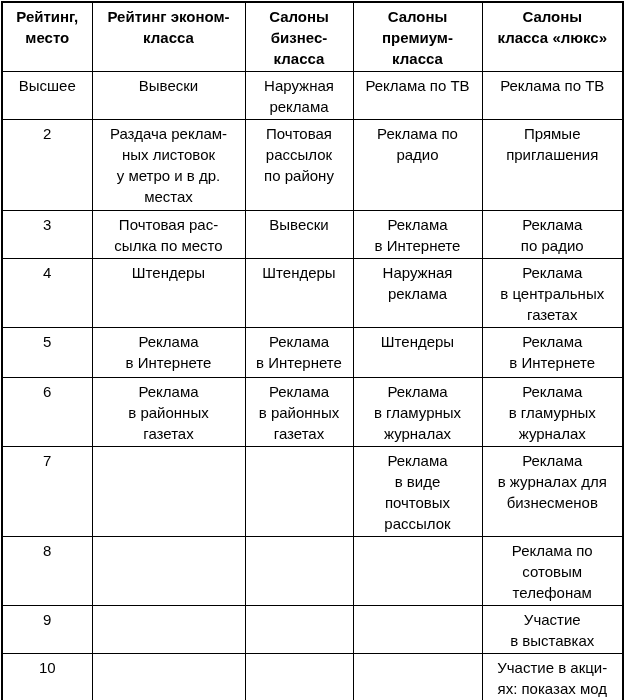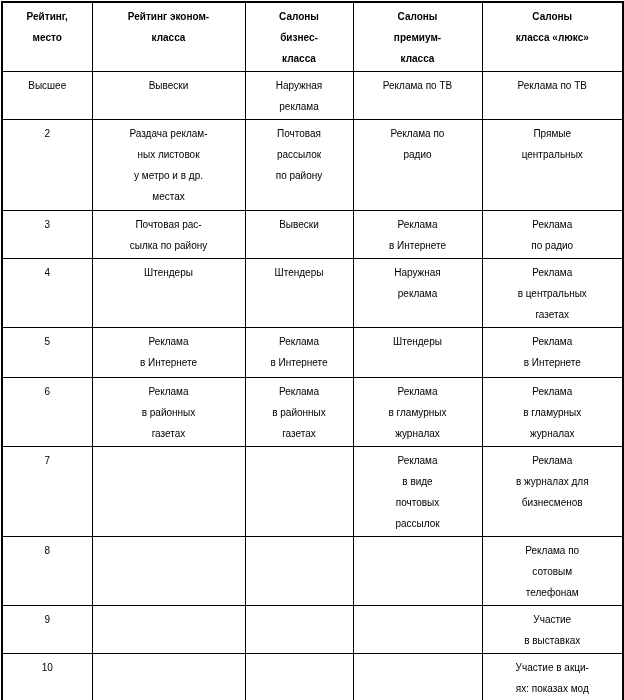--- a/index.html
+++ b/index.html
@@ -22,21 +22,21 @@
     table-layout: fixed;
     width: 621px;
     border: 2px solid #000000;
   }
   .rating-table th,
   .rating-table td {
     border: 1px solid #000000;
     vertical-align: top;
     text-align: center;
     padding: 3px 2px 2px 2px;
-    font-size: 10px;
+    font-size: 15px;
     line-height: 21px;
     white-space: pre-line;
     overflow: hidden;
     box-sizing: border-box;
   }
   .rating-table th {
     font-weight: bold;
   }
   
   col.c-rank    { width: 90px;  }
@@ -99,26 +99,26 @@
         <td>Раздача реклам-
 ных листовок
 у метро и в др.
 местах</td>
         <td>Почтовая
 рассылок
 по району</td>
         <td>Реклама по
 радио</td>
         <td>Прямые
-центральных</td>
+приглашения</td>
       </tr>
       <tr>
         <td>3</td>
         <td>Почтовая рас-
-сылка по району</td>
+сылка по место</td>
         <td>Вывески</td>
         <td>Реклама
 в Интернете</td>
         <td>Реклама
 по радио</td>
       </tr>
       <tr>
         <td>4</td>
         <td>Штендеры</td>
         <td>Штендеры</td>

